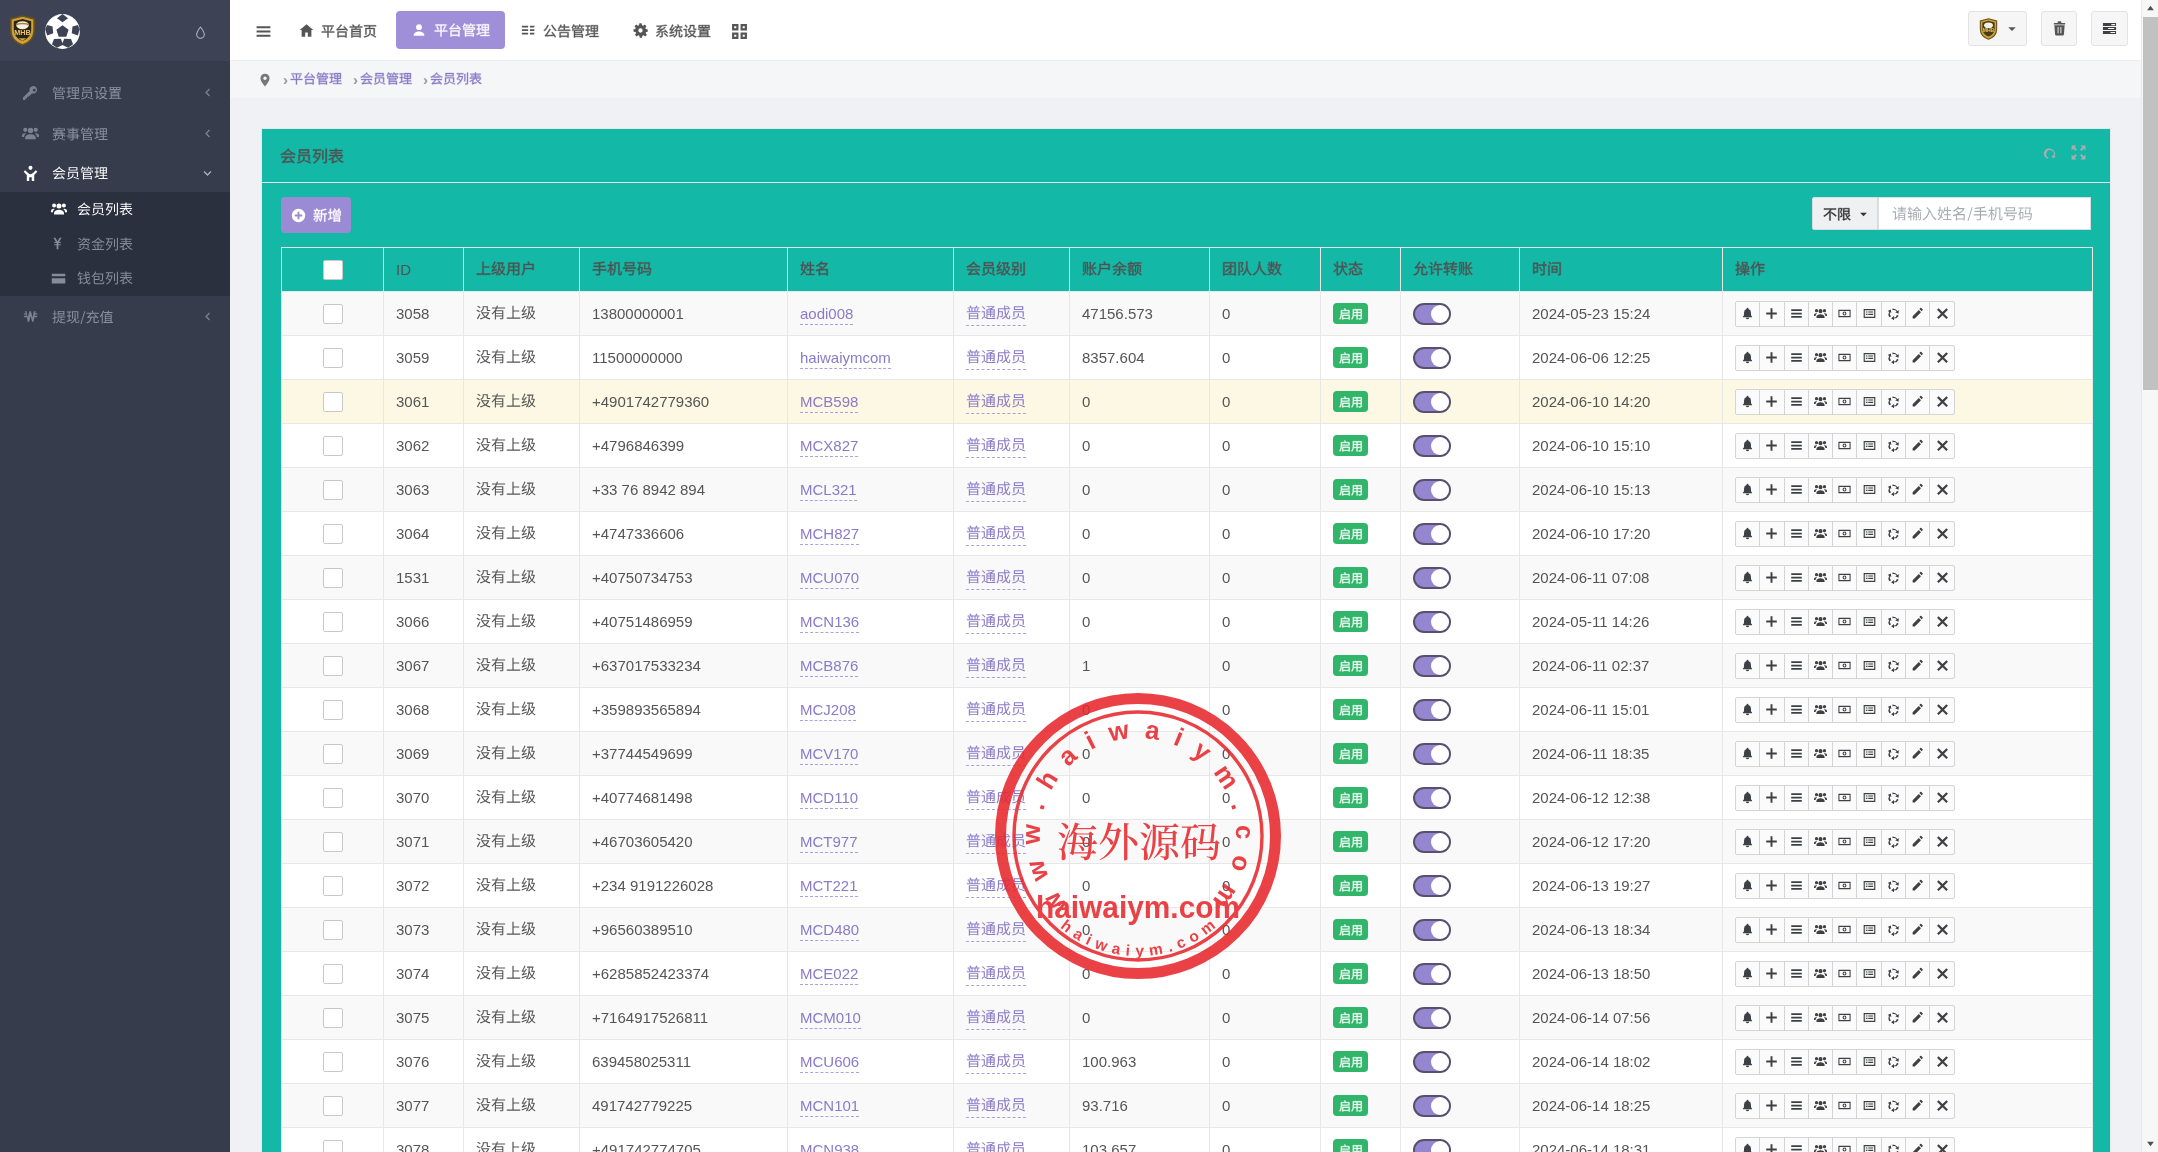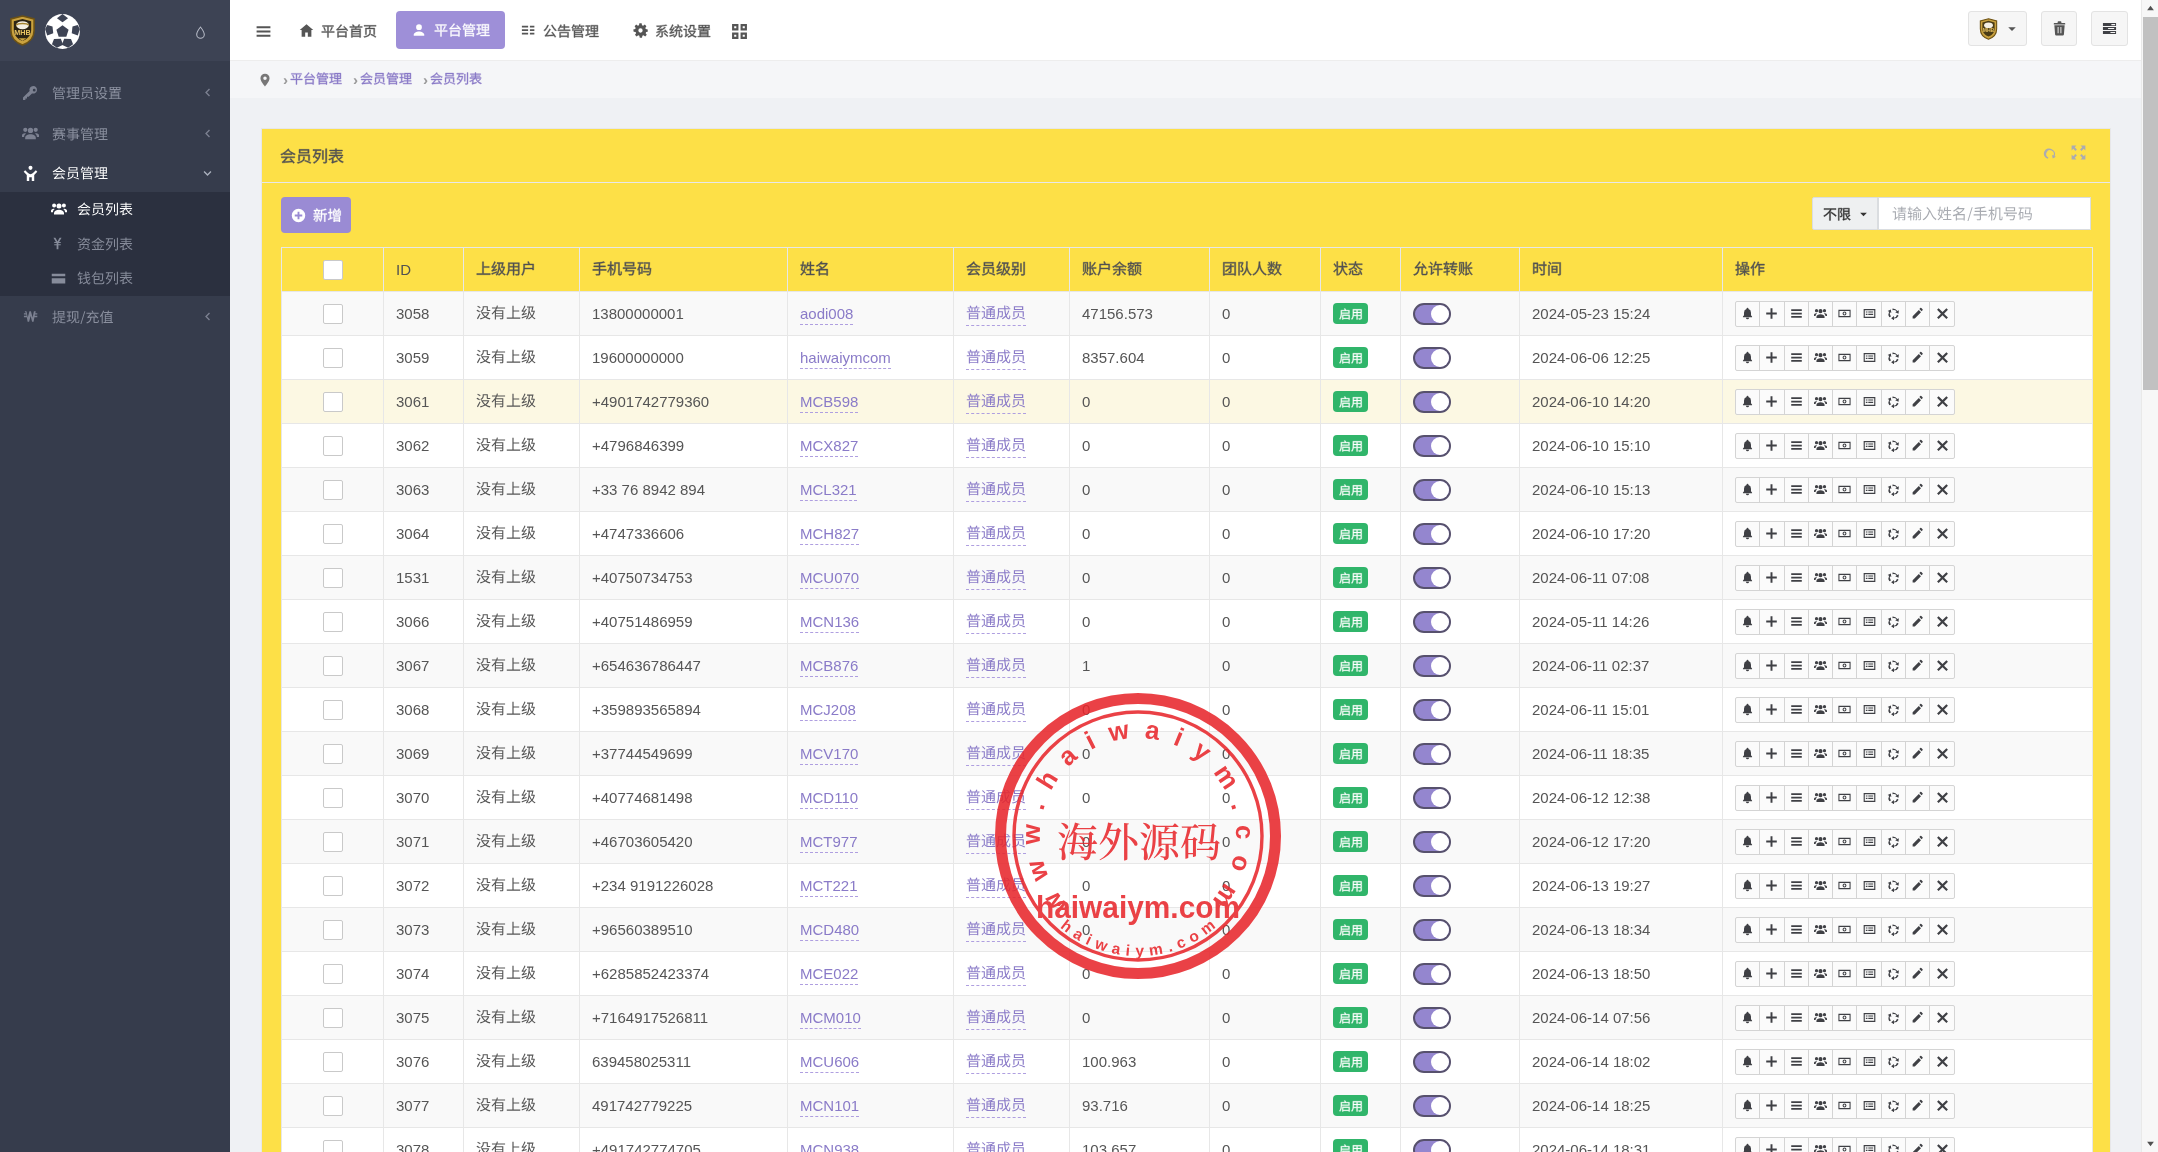--- a/index.html
+++ b/index.html
@@ -19,21 +19,21 @@
 .subitem{position:relative;height:34.6px;display:flex;align-items:center}
 .subic{position:absolute;left:51px;display:flex;align-items:center}
 .subitem svg.zh{margin-left:77px}
 #topnav{position:absolute;left:230px;top:0;width:1911px;height:61px;background:#fff;border-bottom:1px solid #ededed;z-index:4}
 .navitem{position:absolute;top:0;height:61px;display:flex;align-items:center;color:#555}
 #pill{position:absolute;left:166px;top:11px;width:109px;height:38px;background:#9e8fd8;border-radius:4px;color:#fff;display:flex;align-items:center;justify-content:center}
 .navbtn{position:absolute;top:11px;height:35px;background:#f6f6f6;border:1px solid #e3e3e3;border-radius:3px;display:flex;align-items:center;justify-content:center}
 #crumb{position:absolute;left:230px;top:61px;width:1911px;height:37px;background:#f5f6f8;display:flex;align-items:center;padding-left:28px;z-index:3}
 .clink{color:#8a7bc8}
 .csep{color:#9a9a9a;margin:0 2px 0 11px;font-size:15px;font-weight:bold}
-#card{position:absolute;left:261px;top:128px;width:1850px;height:1024px;background:#fde047;border:1px solid #e7e7e9;border-bottom:none}
+#card{position:absolute;left:261px;top:128px;width:1850px;height:1024px;background:#14b8a6;border:1px solid #e7e7e9;border-bottom:none}
 #cardhead{position:relative;height:54px;border-bottom:1px solid #e8e8ea;color:#515151;display:flex;align-items:center;padding-left:18px}
 #addbtn{position:absolute;left:19px;top:68px;width:70px;height:36px;background:#9a8bd4;border-radius:4px;color:#fff;display:flex;align-items:center;justify-content:center}
 #filterbox{position:absolute;left:1550px;top:68px;width:66px;height:33px;background:#eef0f1;border:1px solid #dadde0;border-radius:2px 0 0 2px;display:flex;align-items:center;justify-content:center;color:#333}
 #searchbox{position:absolute;left:1616px;top:68px;width:213px;height:33px;background:#fff;border:1px solid #dadde0;color:#a8abb1;display:flex;align-items:center;padding-left:13px}
 #tbl{position:absolute;left:19px;top:118px;width:1812px;border-collapse:collapse;table-layout:fixed;color:#555;font-size:15px}
 #tbl th,#tbl td{border:1px solid #e7e7e7;height:44px;padding:0 0 0 12px;text-align:left;vertical-align:middle;font-weight:normal;white-space:nowrap;overflow:hidden}
 #tbl th{color:#515151}
 #tbl tr.odd td{background:#f9f9f9}
 #tbl tr.even td{background:#fff}
 #tbl tr.hl td{background:#fcf8e3}
@@ -729,21 +729,21 @@
               </span>
             </div>
           </td>
 </tr>
         <tr class="even">
 <td class="c-ck"><span class="ckb"></span></td>
 <td>3059</td>
 <td><svg class="zh" style="width:60.0px;height:15px;" viewBox="0 -880 4000 1000">
               <use href="#t1"></use>
             </svg></td>
-<td>19600000000</td>
+<td>11500000000</td>
 <td><a class="plink">haiwaiymcom</a></td>
 <td><a class="plink"><svg class="zh" style="width:60.0px;height:15px;" viewBox="0 -880 4000 1000">
                 <use href="#t2"></use>
               </svg></a></td>
 <td>8357.604</td>
 <td>0</td>
 <td><span class="badge">
               <svg class="zh b" style="width:24.0px;height:12px;" viewBox="0 -880 2000 1000">
                 <use href="#t3"></use>
               </svg>
@@ -1219,21 +1219,21 @@
               </span>
             </div>
           </td>
 </tr>
         <tr class="odd">
 <td class="c-ck"><span class="ckb"></span></td>
 <td>3067</td>
 <td><svg class="zh" style="width:60.0px;height:15px;" viewBox="0 -880 4000 1000">
               <use href="#t1"></use>
             </svg></td>
-<td>+654636786447</td>
+<td>+637017533234</td>
 <td><a class="plink">MCB876</a></td>
 <td><a class="plink"><svg class="zh" style="width:60.0px;height:15px;" viewBox="0 -880 4000 1000">
                 <use href="#t2"></use>
               </svg></a></td>
 <td>1</td>
 <td>0</td>
 <td><span class="badge">
               <svg class="zh b" style="width:24.0px;height:12px;" viewBox="0 -880 2000 1000">
                 <use href="#t3"></use>
               </svg>

